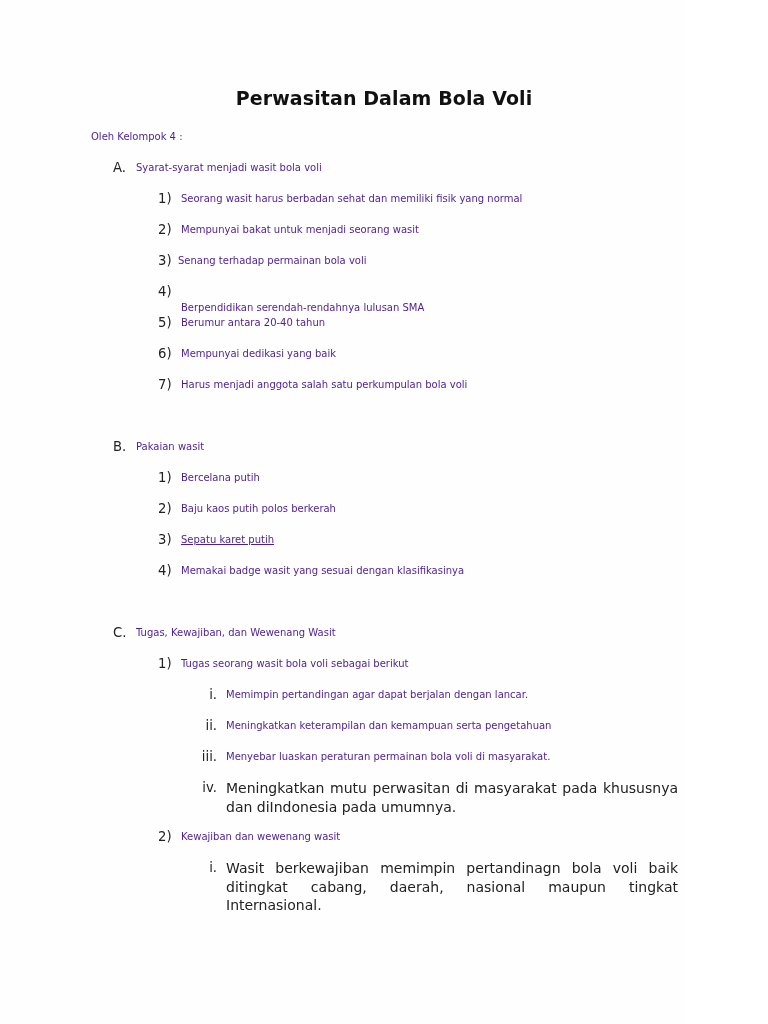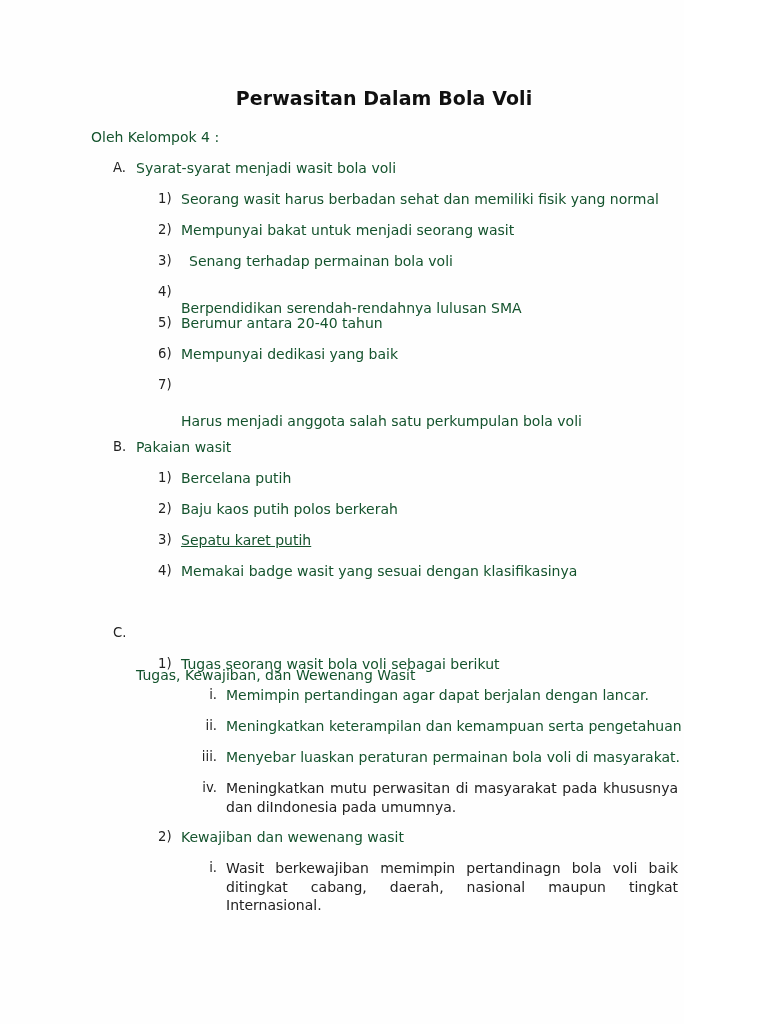--- a/index.html
+++ b/index.html
@@ -26,24 +26,24 @@
       left: 0; width: 768px;
       top: 87px;
       text-align: center;
       font-weight: bold;
       font-size: 19px;
       color: #111;
       letter-spacing: 0.1px;
     }
     .line {
       position: absolute;
-      font-size: 14px;
+      font-size: 10px;
       line-height: 18px;
       white-space: nowrap;
-      color: #14532d;
+      color: #4c1d95;
     }
     .marker {
       position: absolute;
       font-size: 13.2px;
       line-height: 18px;
       color: #222;
       white-space: nowrap;
     }
     .marker.roman {
       text-align: right;
@@ -71,33 +71,33 @@
     <span class="marker" style="left:113px; top:159px;">A.</span>
     <span class="line" style="left:136px; top:159px;">Syarat-syarat menjadi wasit bola voli</span>
 
     <span class="marker" style="left:158px; top:190px;">1)</span>
     <span class="line" style="left:181px; top:190px;">Seorang wasit harus berbadan sehat dan memiliki fisik yang normal</span>
 
     <span class="marker" style="left:158px; top:221px;">2)</span>
     <span class="line" style="left:181px; top:221px;">Mempunyai bakat untuk menjadi seorang wasit</span>
 
     <span class="marker" style="left:158px; top:252px;">3)</span>
-    <span class="line" style="left:189px; top:252px;">Senang terhadap permainan bola voli</span>
+    <span class="line" style="left:178px; top:252px;">Senang terhadap permainan bola voli</span>
 
     <span class="marker" style="left:158px; top:283px;">4)</span>
     <span class="line" style="left:181px; top:283px;margin-top:16px;">Berpendidikan serendah-rendahnya lulusan SMA</span>
 
     <span class="marker" style="left:158px; top:314px;">5)</span>
     <span class="line" style="left:181px; top:314px;">Berumur antara 20-40 tahun</span>
 
     <span class="marker" style="left:158px; top:345px;">6)</span>
     <span class="line" style="left:181px; top:345px;">Mempunyai dedikasi yang baik</span>
 
     <span class="marker" style="left:158px; top:376px;">7)</span>
-    <span class="line" style="left:181px; top:376px;margin-top:36px;">Harus menjadi anggota salah satu perkumpulan bola voli</span>
+    <span class="line" style="left:181px; top:376px;">Harus menjadi anggota salah satu perkumpulan bola voli</span>
   </div>
 
   <div>
     <span class="marker" style="left:113px; top:438px;">B.</span>
     <span class="line" style="left:136px; top:438px;">Pakaian wasit</span>
 
     <span class="marker" style="left:158px; top:469px;">1)</span>
     <span class="line" style="left:181px; top:469px;">Bercelana putih</span>
 
     <span class="marker" style="left:158px; top:500px;">2)</span>
@@ -105,21 +105,21 @@
 
     <span class="marker" style="left:158px; top:531px;">3)</span>
     <span class="line" style="left:181px; top:531px;text-decoration:underline;">Sepatu karet putih</span>
 
     <span class="marker" style="left:158px; top:562px;">4)</span>
     <span class="line" style="left:181px; top:562px;">Memakai badge wasit yang sesuai dengan klasifikasinya</span>
   </div>
 
   <div>
     <span class="marker" style="left:113px; top:624px;">C.</span>
-    <span class="line" style="left:136px; top:624px;margin-top:42px;">Tugas, Kewajiban, dan Wewenang Wasit</span>
+    <span class="line" style="left:136px; top:624px;">Tugas, Kewajiban, dan Wewenang Wasit</span>
 
     <span class="marker" style="left:158px; top:655px;">1)</span>
     <span class="line" style="left:181px; top:655px;">Tugas seorang wasit bola voli sebagai berikut</span>
 
     <span class="marker roman" style="left:177px; top:686px;">i.</span>
     <span class="line" style="left:226px; top:686px;">Memimpin pertandingan agar dapat berjalan dengan lancar.</span>
 
     <span class="marker roman" style="left:177px; top:717px;">ii.</span>
     <span class="line" style="left:226px; top:717px;">Meningkatkan keterampilan dan kemampuan serta pengetahuan</span>
 

